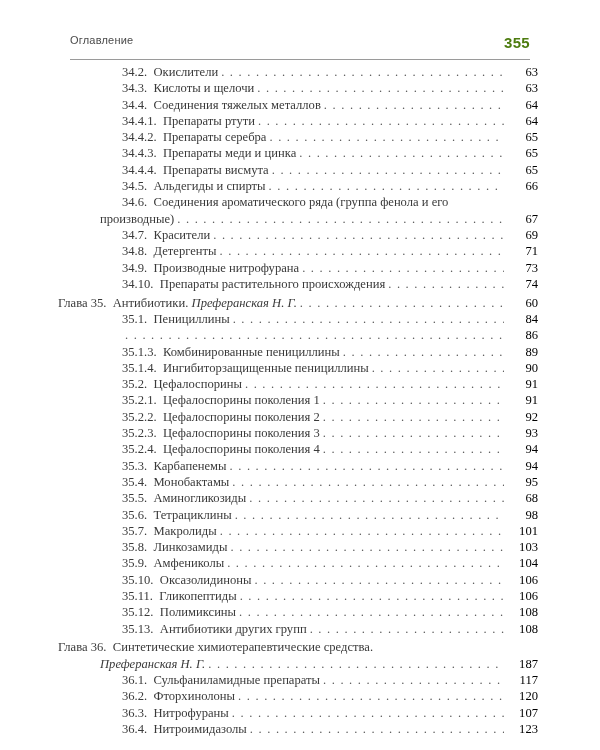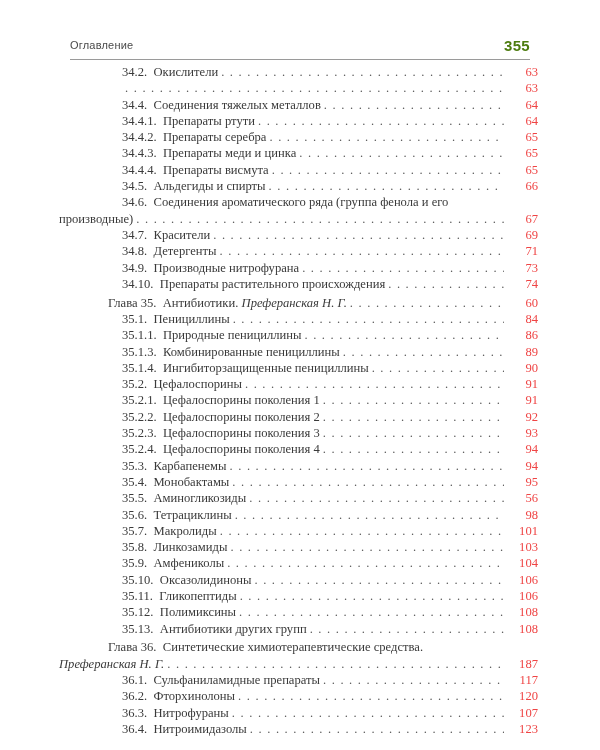--- a/index.html
+++ b/index.html
@@ -17,21 +17,21 @@
   }
 
   
   .page-header {
     position: absolute;
     left: 70px;
     right: 70px;
     top: 34px;
     height: 22px;
     display: flex;
-    align-items: center;
+    align-items: flex-start;
     justify-content: space-between;
     border-bottom: 1.3px solid #9a9a9a;
     padding-bottom: 3px;
   }
   .header-title {
     font-family: "Liberation Sans", "DejaVu Sans", sans-serif;
     font-size: 11px;
     letter-spacing: 0.2px;
     color: #4a4a4a;
   }
@@ -55,23 +55,23 @@
     display: flex;
     align-items: flex-end;
     font-size: 12.6px;
     line-height: 16.3px;
     color: #3a3a3a;
     padding: 0;
     white-space: nowrap;
   }
 
   
-  .lvl-chap   { padding-left: 108px; }
+  .lvl-chap   { padding-left: 58px; }
   .lvl-sec    { padding-left: 122px; }
-  .lvl-cont   { padding-left: 59px; }
+  .lvl-cont   { padding-left: 100px; }
 
   .entry-title {
     flex: 0 0 auto;
   }
   .entry-title .ital {
     font-style: italic;
   }
 
   
   .leader {
@@ -93,21 +93,21 @@
     color: #5c5c5c;
     font-size: 12.6px;
   }
   .leader.no-dots::after { content: ""; }
 
   .entry-page {
     flex: 0 0 auto;
     width: 86px;
     text-align: left;
     padding-left: 8px;
-    color: #ef4444;
+    color: #000000;
   }
   .entry-page .pg {
     display: inline-block;
     width: 24px;
     text-align: right;
   }
 
   
   .gap-before { margin-top: 2.5px; }
 </style>
@@ -119,20 +119,21 @@
   <span class="header-folio">355</span>
 </div>
 
 <div class="toc" id="toc-root">
     <div class="toc-entry lvl-sec">
       <span class="entry-title">34.2.&nbsp;&nbsp;Окислители</span>
       <span class="leader"></span>
       <span class="entry-page"><span class="pg">63</span></span>
     </div>
     <div class="toc-entry lvl-sec">
+      <span class="entry-title">34.3.&nbsp;&nbsp;Кислоты и щелочи</span>
       <span class="leader"></span>
       <span class="entry-page"><span class="pg">63</span></span>
     </div>
     <div class="toc-entry lvl-sec">
       <span class="entry-title">34.4.&nbsp;&nbsp;Соединения тяжелых металлов</span>
       <span class="leader"></span>
       <span class="entry-page"><span class="pg">64</span></span>
     </div>
     <div class="toc-entry lvl-sec">
       <span class="entry-title">34.4.1.&nbsp;&nbsp;Препараты ртути</span>
@@ -193,21 +194,20 @@
       <span class="entry-title">Глава 35.&nbsp;&nbsp;Антибиотики. <span class="ital">Преферанская Н. Г.</span></span>
       <span class="leader"></span>
       <span class="entry-page"><span class="pg">60</span></span>
     </div>
     <div class="toc-entry lvl-sec">
       <span class="entry-title">35.1.&nbsp;&nbsp;Пенициллины</span>
       <span class="leader"></span>
       <span class="entry-page"><span class="pg">84</span></span>
     </div>
     <div class="toc-entry lvl-sec">
-      <span class="entry-title">35.1.1.&nbsp;&nbsp;Природные пенициллины</span>
       <span class="leader"></span>
       <span class="entry-page"><span class="pg">86</span></span>
     </div>
     <div class="toc-entry lvl-sec">
       <span class="entry-title">35.1.3.&nbsp;&nbsp;Комбинированные пенициллины</span>
       <span class="leader"></span>
       <span class="entry-page"><span class="pg">89</span></span>
     </div>
     <div class="toc-entry lvl-sec">
       <span class="entry-title">35.1.4.&nbsp;&nbsp;Ингибиторзащищенные пенициллины</span>
@@ -245,21 +245,21 @@
       <span class="entry-page"><span class="pg">94</span></span>
     </div>
     <div class="toc-entry lvl-sec">
       <span class="entry-title">35.4.&nbsp;&nbsp;Монобактамы</span>
       <span class="leader"></span>
       <span class="entry-page"><span class="pg">95</span></span>
     </div>
     <div class="toc-entry lvl-sec">
       <span class="entry-title">35.5.&nbsp;&nbsp;Аминогликозиды</span>
       <span class="leader"></span>
-      <span class="entry-page"><span class="pg">56</span></span>
+      <span class="entry-page"><span class="pg">68</span></span>
     </div>
     <div class="toc-entry lvl-sec">
       <span class="entry-title">35.6.&nbsp;&nbsp;Тетрациклины</span>
       <span class="leader"></span>
       <span class="entry-page"><span class="pg">98</span></span>
     </div>
     <div class="toc-entry lvl-sec">
       <span class="entry-title">35.7.&nbsp;&nbsp;Макролиды</span>
       <span class="leader"></span>
       <span class="entry-page"><span class="pg">101</span></span>

